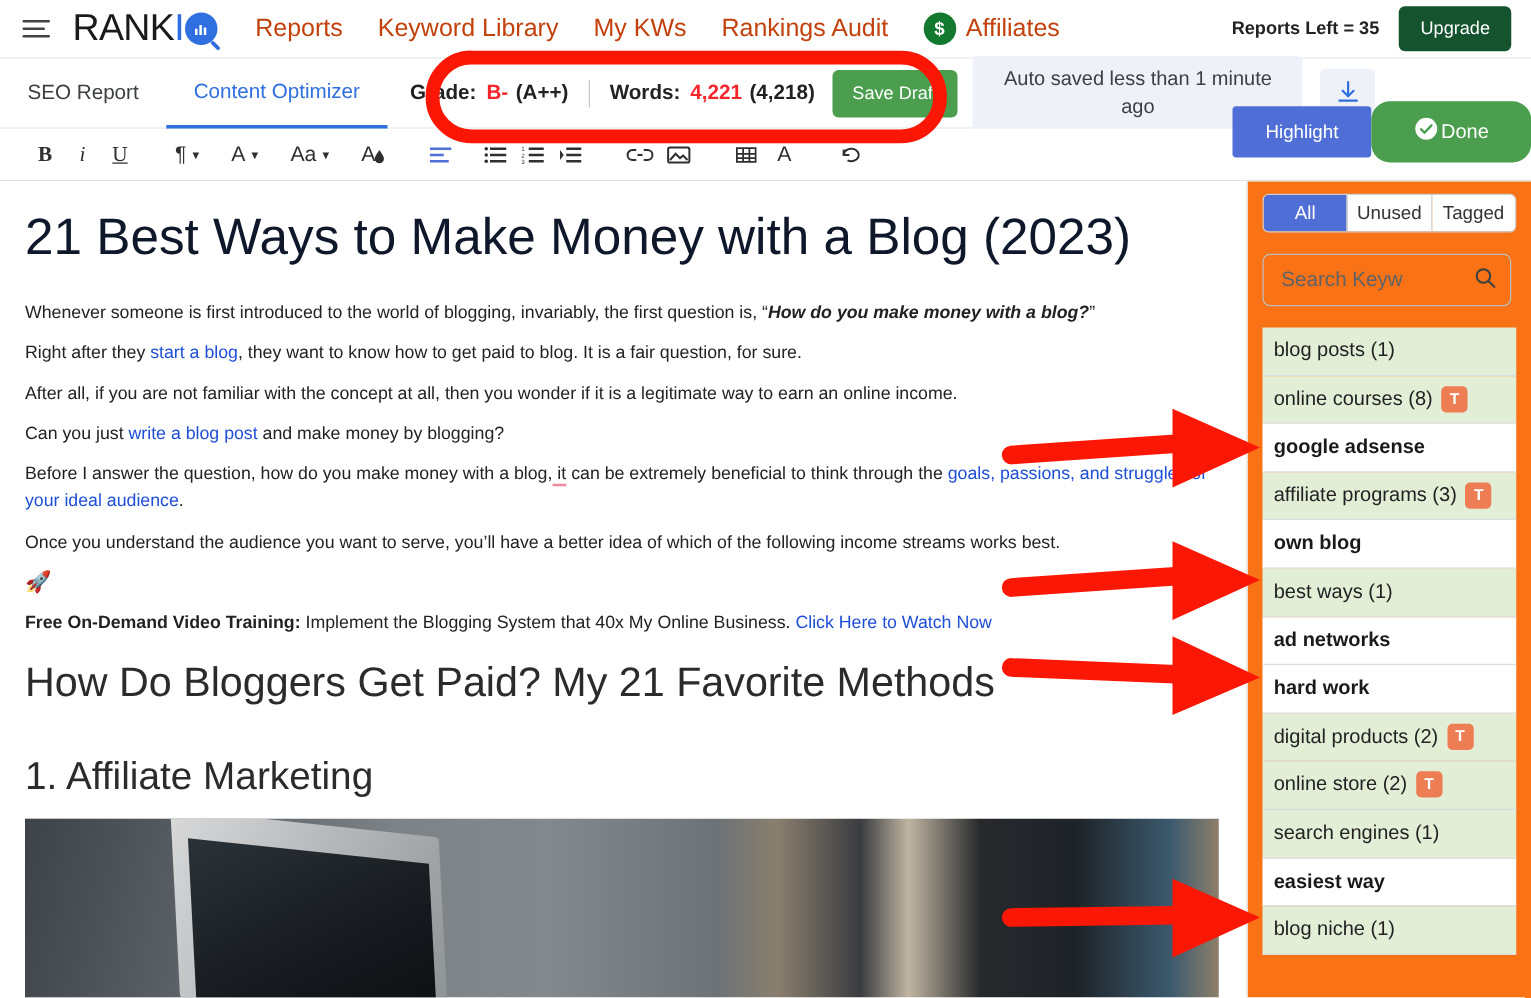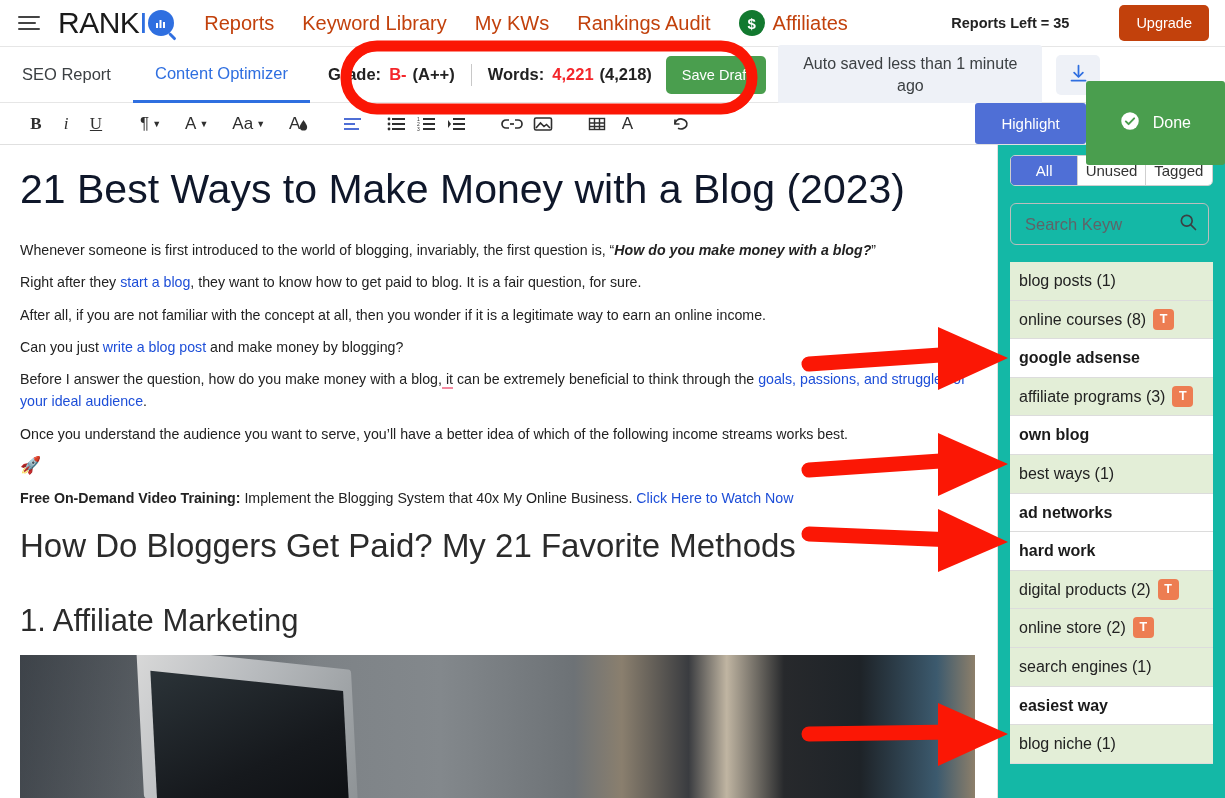--- a/index.html
+++ b/index.html
@@ -34,22 +34,22 @@
   .logo .iqdot::after { content: ""; position: absolute; right: -3px; bottom: -1px; width: 9px; height: 2.5px;
     background: #2f6fe0; transform: rotate(45deg); border-radius: 2px; }
   .logo .iqdot svg { display: block; }
   .navlinks { display: flex; align-items: center; gap: 28px; }
   .navlink { font-size: 20px; color: #c2410c; cursor: pointer; white-space: nowrap; }
   .affiliates { display: flex; align-items: center; gap: 8px; cursor: pointer; }
   .dollar-badge { width: 26px; height: 26px; border-radius: 50%; background: #12792f; color: #fff;
     font-size: 15px; font-weight: 700; display: flex; align-items: center; justify-content: center; }
   .spacer { flex: 1; }
   .reports-left { font-size: 14.5px; font-weight: 700; color: #222; margin-right: 16px; white-space: nowrap; }
-  .upgrade-btn { background: #c2410c; color: #fff; border: none; border-radius: 5px; padding: 10px 17px;
-    font-size: 14.5px; font-family: inherit; cursor: pointer; margin-left: 34px; }
+  .upgrade-btn { background: #14532d; color: #fff; border: none; border-radius: 5px; padding: 10px 17px;
+    font-size: 14.5px; font-family: inherit; cursor: pointer; }
 
   
   .secondbar { height: 56px; display: flex; align-items: center; border-bottom: 1px solid #e6e6e6; background: #fff; position: relative; }
   .tab { font-size: 16.5px; padding: 0 22px; height: 56px; display: flex; align-items: center; cursor: pointer; color: #3c4043; }
   .tab.first { padding-left: 22px; }
   .tab.active { color: #2f6fe0; border-bottom: 3px solid #2f6fe0; }
   .gradebox { display: flex; align-items: center; gap: 16px; margin-left: 18px; white-space: nowrap; }
   .gradebox .lbl { font-size: 16.5px; font-weight: 700; color: #222; }
   .gradebox .val-red { color: #f4262b; font-weight: 700; font-size: 16.5px; }
   .gradebox .paren { font-size: 16.5px; font-weight: 700; color: #222; }
@@ -67,22 +67,22 @@
   .tbtn { min-width: 28px; height: 30px; display: inline-flex; align-items: center; justify-content: center;
     font-size: 17px; color: #2f2f2f; cursor: pointer; padding: 0 4px; }
   .tbtn.bold { font-weight: 700; font-family: "Liberation Serif", serif; }
   .tbtn.ital { font-style: italic; font-family: "Liberation Serif", serif; }
   .tbtn.und { text-decoration: underline; font-family: "Liberation Serif", serif; }
   .caret { font-size: 9px; margin-left: 3px; color: #2f2f2f; }
   .tgap { width: 22px; }
   .tgap-sm { width: 12px; }
   .highlight-btn { background: #4f6fd6; color: #fff; border: none; border-radius: 3px; padding: 12px 26px;
     font-size: 15px; font-family: inherit; cursor: pointer; }
-  .done-btn { background: #4a9e4e; color: #fff; border: none; border-radius: 3px; padding: 30px 34px;
-    font-size: 16px; font-family: inherit; cursor: pointer; display: inline-flex; align-items: center; gap: 13px; }
+  .done-btn { background: #4a9e4e; color: #fff; border: none; border-radius: 15px; padding: 12px 34px;
+    font-size: 16px; font-family: inherit; cursor: pointer; display: inline-flex; align-items: center; gap: 2px; }
   .toolbar-right { position: absolute; right: 0; top: -22px; display: flex; align-items: center; gap: 0; }
 
   
   .content { display: flex; height: calc(798px - 47px - 56px - 42px); }
   .editor {
     width: 998px; padding: 18px 24px 0 20px; overflow: hidden; position: relative; background: #fff;
     border-right: 1px solid #e0e0e0;
   }
   .art-title { font-size: 41px; font-weight: 400; line-height: 1.12; color: #0f172a; margin: 4px 0 26px 0; }
   .art-p { font-size: 14.2px; line-height: 22.3px; color: #222; margin: 0 0 10px 0; }
@@ -100,21 +100,21 @@
         #8a7f6e 63%, #3a3c40 70%, #c0b5a2 74%, #27292c 80%, #1e2328 88%, #3c5a6e 96%, #8d7f6a 100%);
     position: relative; overflow: hidden;
   }
   .laptop { position: absolute; left: 120px; top: 4px; width: 215px; height: 150px;
     background: linear-gradient(120deg, #d9d9d9 0%, #b9bcbf 40%, #8b9093 100%);
     transform: skewY(9deg) rotate(-3deg); border-radius: 3px; }
   .laptop::after { content: ""; position: absolute; left: 13px; top: 22px; right: 9px; bottom: 0;
     background: linear-gradient(150deg, #2b3338 0%, #16191d 60%, #0d0f12 100%); }
 
   
-  .sidebar { width: 227px; background: #14b8a6; padding: 10px 12px 0 12px; overflow: hidden; }
+  .sidebar { width: 227px; background: #f97316; padding: 10px 12px 0 12px; overflow: hidden; }
   .segmented { display: flex; border-radius: 5px; overflow: hidden; width: 203px; border: 1px solid #cfcfcf; }
   .seg { flex: 1; text-align: center; font-size: 15px; padding: 6px 0; cursor: pointer; background: #fff;
     color: #333; border-right: 1px solid #cfcfcf; }
   .seg:last-child { border-right: none; }
   .seg.active { background: #4f6fd6; color: #fff; }
   .searchwrap { margin-top: 17px; width: 199px; height: 42px; border: 1px solid #bdbdbd; border-radius: 6px;
     display: flex; align-items: center; padding: 0 10px 0 12px; }
   .searchwrap input { border: none; outline: none; flex: 1; font-size: 16.5px; font-family: inherit; color: #444;
     background: transparent; width: 100%; }
   .searchwrap input::placeholder { color: #5f6368; }

